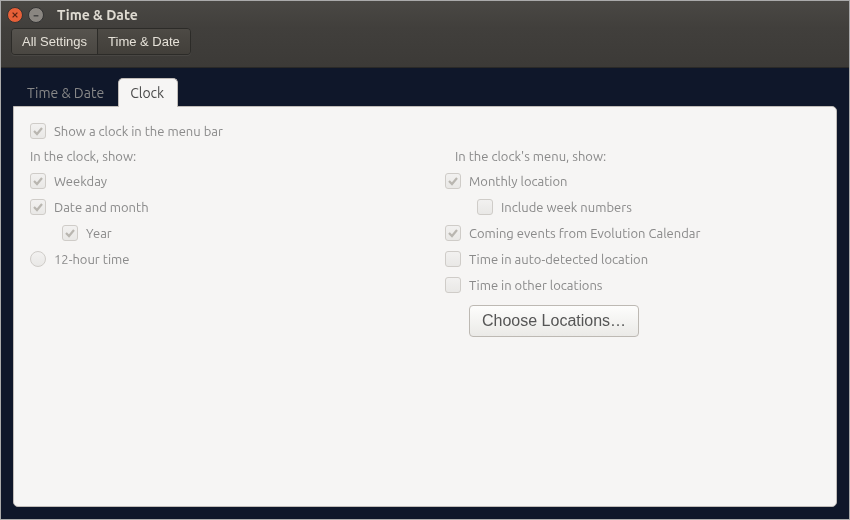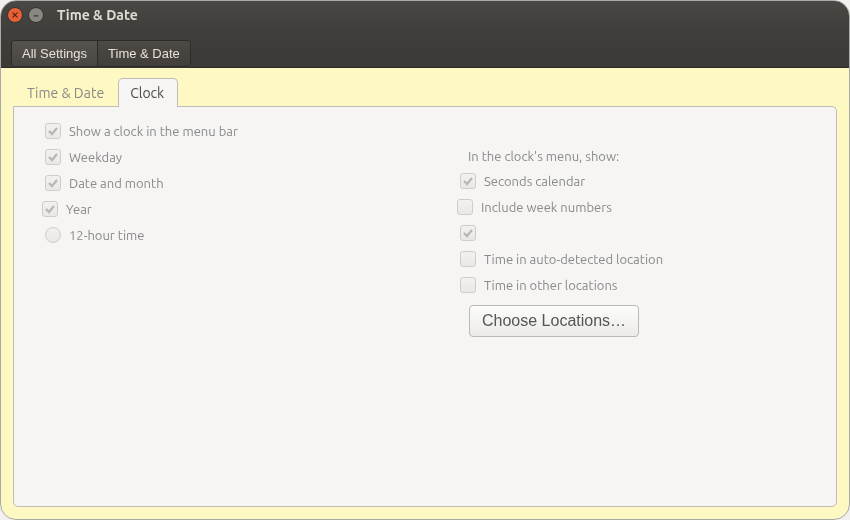--- a/index.html
+++ b/index.html
@@ -14,23 +14,23 @@
       background: #f2f1f0;
       width: 850px;
       height: 520px;
       overflow: hidden;
     }
     .window {
       width: 100%;
       height: 100%;
       display: flex;
       flex-direction: column;
-      background: #fef9c3;
+      background: #0f172a;
       border: 1px solid #aaa;
-      border-radius: 16px;
+      border-radius: 0;
       overflow: hidden;
     }
     .titlebar {
       height: 27px;
       background: linear-gradient(to bottom, #4a4844 0%, #413f3c 100%);
       display: flex;
       align-items: center;
       padding: 0 6px;
       gap: 5px;
     }
@@ -50,21 +50,21 @@
     .titlebar-title {
       margin-left: 8px;
       color: #dfdbd2;
       font-weight: bold;
       font-size: 14px;
     }
     .toolbar {
       height: 40px;
       background: linear-gradient(to bottom, #413f3c 0%, #3c3a37 100%);
       display: flex;
-      align-items: flex-end;
+      align-items: flex-start;
       padding: 0 10px;
       border-bottom: 1px solid #2a2927;
     }
     .breadcrumb {
       display: flex;
       border: 1px solid #2c2b28;
       border-radius: 4px;
       overflow: hidden;
       box-shadow: 0 1px 0 rgba(255,255,255,0.06);
     }
@@ -136,31 +136,30 @@
       gap: 40px;
     }
     .col {
       flex: 1;
     }
     .section-label {
       color: #8a8a8a;
       margin-bottom: 10px;
     }
     .col.right .section-label {
-      margin-left: 23px;
+      margin-left: 10px;
     }
     .opt {
       display: flex;
       align-items: center;
       gap: 8px;
       margin-bottom: 10px;
       color: #8a8a8a;
-      margin-left: 15px;
-    }
-    .indent-1 { margin-left: 12px; align-items: center; }
+    }
+    .indent-1 { margin-left: 32px; align-items: center; }
     .check, .radio {
       width: 16px;
       height: 16px;
       border: 1px solid #b7b4b0;
       background: linear-gradient(to bottom, #fdfdfd, #e9e7e4);
       display:flex;align-items:center;justify-content:center;
       flex-shrink: 0;
     }
     .check { border-radius: 3px; }
     .radio { border-radius: 50%; }
@@ -226,20 +225,21 @@
         <span class="check disabled checked">
           <svg viewBox="0 0 12 12">
               <path d="M2 6 L5 9 L10 3"></path>
             </svg>
         </span>
         <span>Show a clock in the menu bar</span>
       </div>
 
       <div class="columns">
         <div class="col">
+          <div class="section-label">In the clock, show:</div>
 
           <div class="opt">
             <span class="check disabled checked">
                 <svg viewBox="0 0 12 12">
                   <path d="M2 6 L5 9 L10 3"></path>
                 </svg>
               </span>
             <span>Weekday</span>
           </div>
 
@@ -271,34 +271,35 @@
 
         <div class="col right">
           <div class="section-label">In the clock's menu, show:</div>
 
           <div class="opt">
             <span class="check disabled checked">
                 <svg viewBox="0 0 12 12">
                   <path d="M2 6 L5 9 L10 3"></path>
                 </svg>
               </span>
-            <span>Seconds calendar</span>
+            <span>Monthly location</span>
           </div>
 
           <div class="opt indent-1">
             <span class="check disabled"></span>
             <span>Include week numbers</span>
           </div>
 
           <div class="opt">
             <span class="check disabled checked">
                 <svg viewBox="0 0 12 12">
                   <path d="M2 6 L5 9 L10 3"></path>
                 </svg>
               </span>
+            <span>Coming events from Evolution Calendar</span>
           </div>
 
           <div class="opt">
             <span class="check disabled"></span>
             <span>Time in auto-detected location</span>
           </div>
 
           <div class="opt">
             <span class="check disabled"></span>
             <span>Time in other locations</span>

